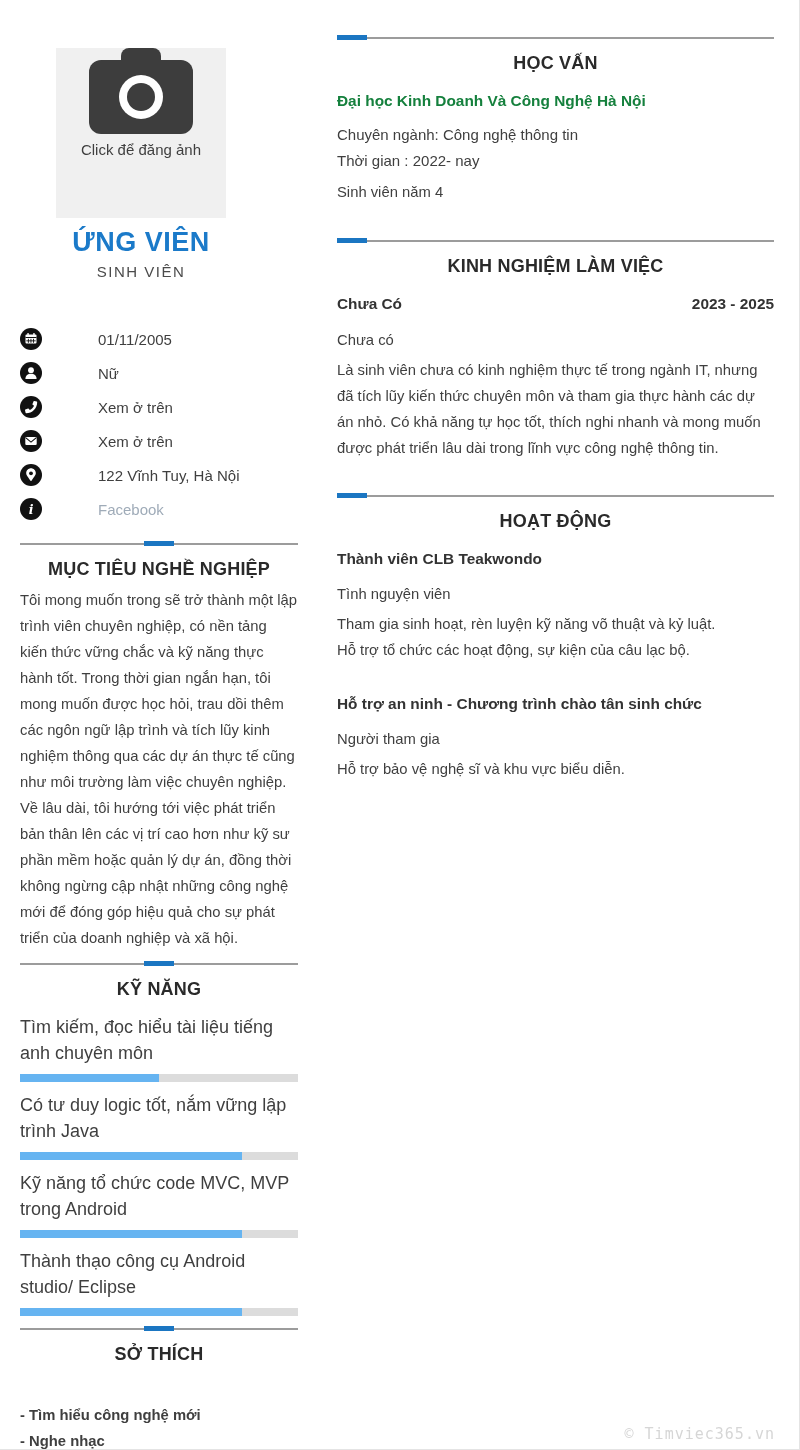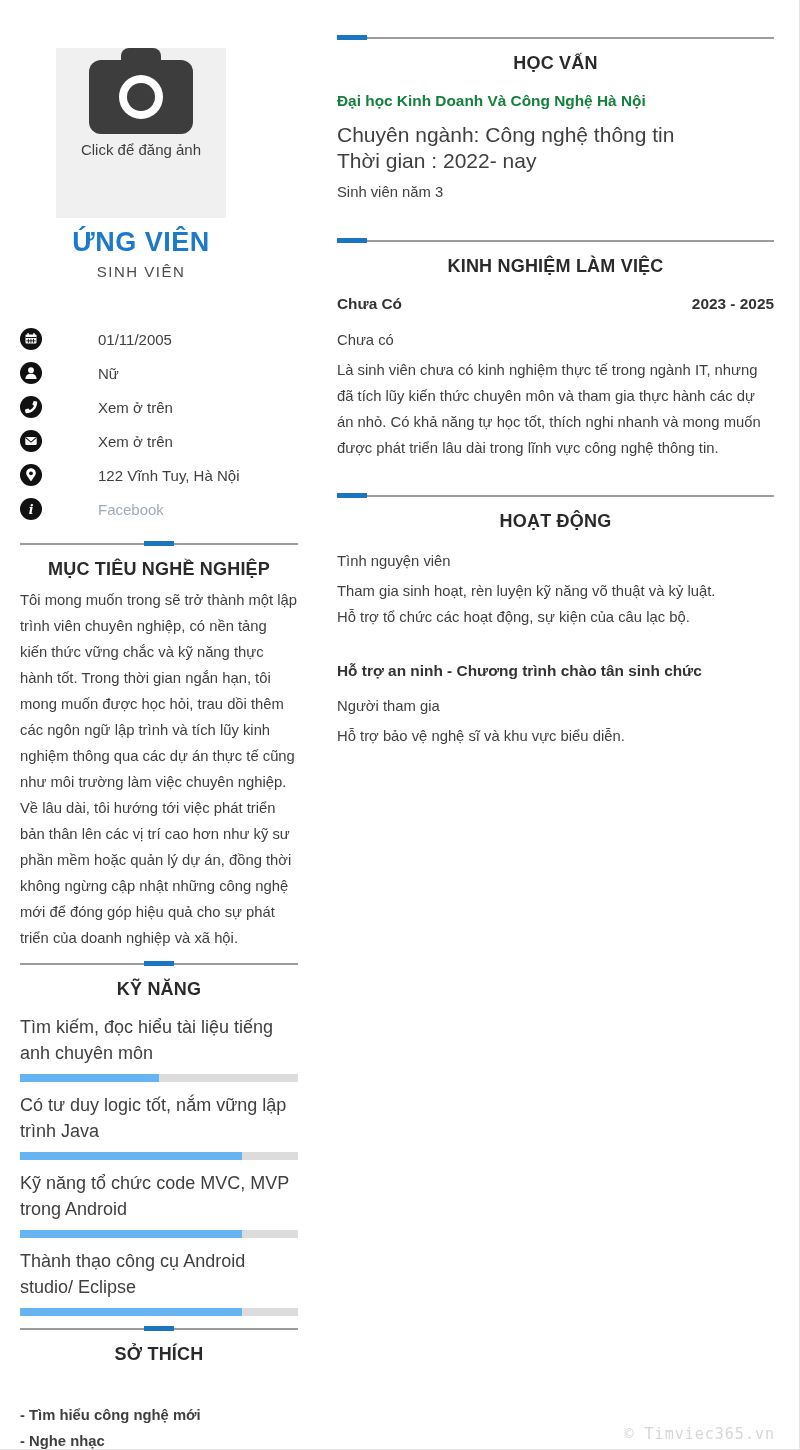--- a/index.html
+++ b/index.html
@@ -47,21 +47,21 @@
   .skill-label { font-size:18px; line-height:26px; color:#3f3f3f; }
   .bar { height:8px; background:var(--bar-track,#dcdcdc); margin-top:8px; }
   .bar-fill { height:8px; width:0; background:var(--bar-fill,#66b4f1); }
   .l-div3 { margin-top:10px; }
   .hobbies { margin-top:37px; }
   .hobby { font-size:14.8px; line-height:26px; color:#3f3f3f;font-weight:bold; }
 
   
   .r-sec1 .sec-line { margin-top:35px; }
   .edu-school { margin-top:16px; font-size:15.4px; font-weight:bold; color:#15803d; line-height:22px; }
-  .edu-rows { margin-top:10px; font-size:21px; line-height:26px; color:#3f3f3f; }
+  .edu-rows { margin-top:10px; font-size:15px; line-height:26px; color:#3f3f3f; }
   .edu-extra { margin-top:5px; font-size:14.8px; line-height:26px; color:#3f3f3f; }
   .r-sec2 .sec-line { margin-top:33px; }
   .exp-head { margin-top:16px; display:flex; justify-content:space-between; line-height:22px; }
   .exp-company, .exp-period { font-size:15.4px; font-weight:bold; color:#333; }
   .exp-role { margin-top:12px; font-size:14.8px; line-height:26px; color:#3f3f3f; }
   .exp-desc { margin-top:4px; font-size:14.8px; line-height:26px; color:#3f3f3f; }
   .r-sec3 .sec-line { margin-top:32px; }
   .act-item1 { margin-top:16px; }
   .act-item2 { margin-top:30px; }
   .act-title { font-size:15.4px; font-weight:bold; color:#333; line-height:22px; }
@@ -208,21 +208,21 @@
       <div class="sec-line accent-left">
           <div class="rail"></div>
           <div class="accent"></div>
         </div>
       <div class="sec-title">HỌC VẤN</div>
       <div class="edu-school">Đại học Kinh Doanh Và Công Nghệ Hà Nội</div>
       <div class="edu-rows">
         <div>Chuyên ngành: Công nghệ thông tin</div>
         <div>Thời gian : 2022- nay</div>
       </div>
-      <div class="edu-extra">Sinh viên năm 3</div>
+      <div class="edu-extra">Sinh viên năm 4</div>
     </div>
 
     <div class="r-sec2">
       <div class="sec-line accent-left">
           <div class="rail"></div>
           <div class="accent"></div>
         </div>
       <div class="sec-title">KINH NGHIỆM LÀM VIỆC</div>
       <div class="exp-head">
         <span class="exp-company">Chưa Có</span>
@@ -233,20 +233,21 @@
     </div>
 
     <div class="r-sec3">
       <div class="sec-line accent-left">
           <div class="rail"></div>
           <div class="accent"></div>
         </div>
       <div class="sec-title">HOẠT ĐỘNG</div>
 
       <div class="act-item1">
+        <div class="act-title">Thành viên CLB Teakwondo</div>
         <div class="act-role">Tình nguyện viên</div>
         <div class="act-desc">
           <div>Tham gia sinh hoạt, rèn luyện kỹ năng võ thuật và kỷ luật.</div>
           <div>Hỗ trợ tổ chức các hoạt động, sự kiện của câu lạc bộ.</div>
         </div>
       </div>
 
       <div class="act-item2">
         <div class="act-title">Hỗ trợ an ninh - Chương trình chào tân sinh chức</div>
         <div class="act-role">Người tham gia</div>

